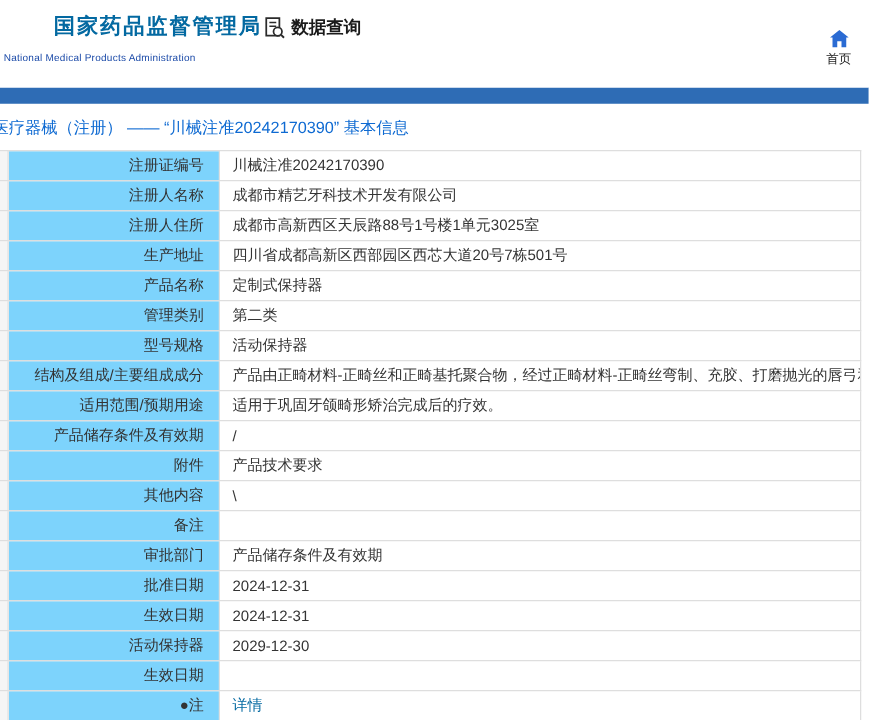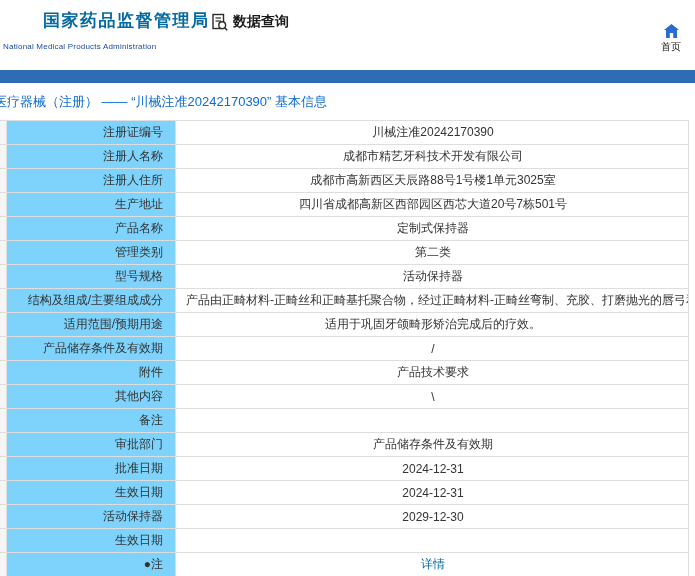--- a/index.html
+++ b/index.html
@@ -107,21 +107,21 @@
   }
   td.label-cell {
     width: 169px;
     background: #7dd3fc;
     text-align: right;
     padding: 0 12px 0 4px;
     color: #333;
   }
   td.value-cell {
     background: #fff;
-    text-align: center;
+    text-align: left;
     padding: 0 8px 0 10px;
     color: #333;
   }
   td.value-cell a {
     color: #0369a1;
     text-decoration: none;
     cursor: pointer;
   }
 </style>
 </head>

